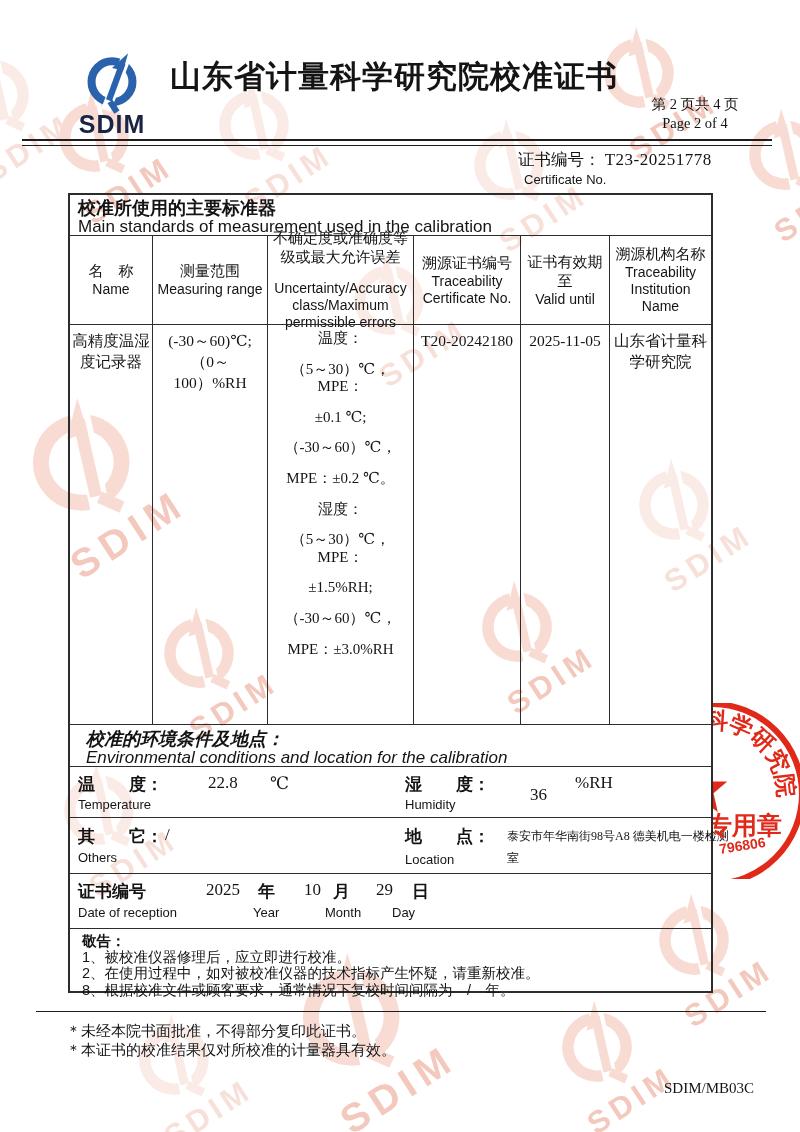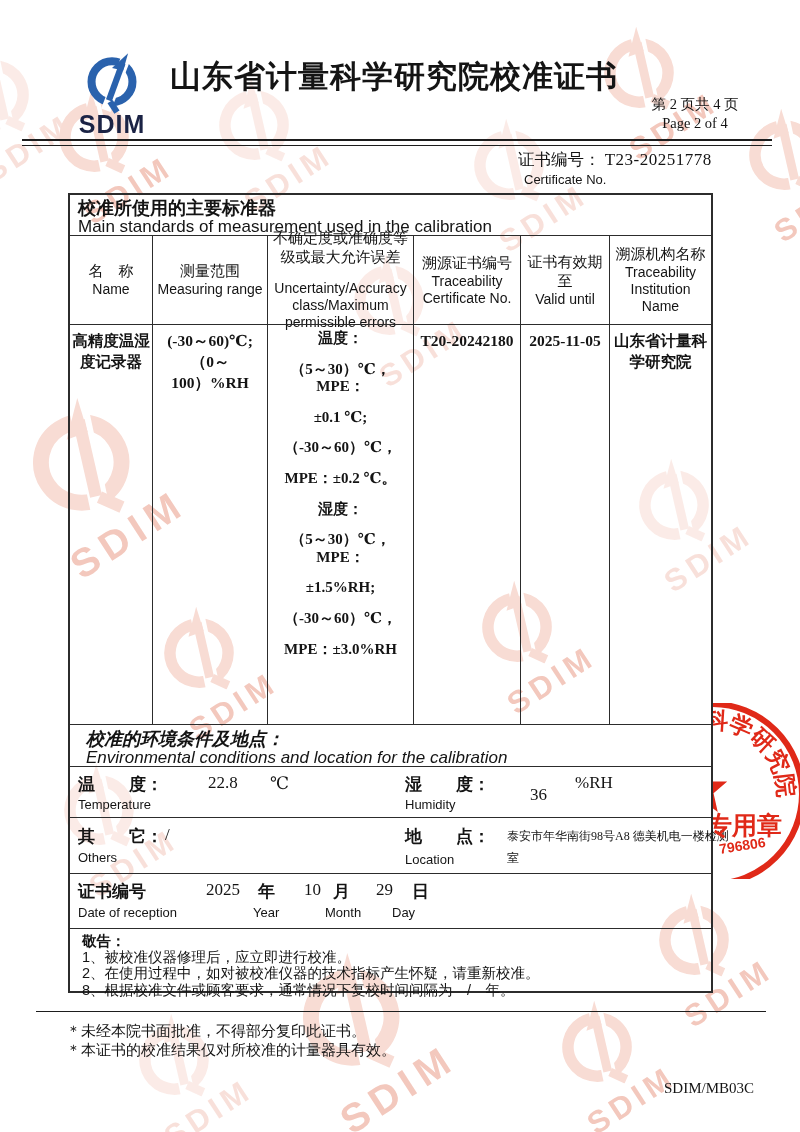--- a/index.html
+++ b/index.html
@@ -46,21 +46,21 @@
   .cols{display:flex;height:100%;}
   .col{box-sizing:border-box;border-left:1px solid #2c2c2c;text-align:center;
       display:flex;flex-direction:column;justify-content:center;padding:2px 2px;}
   .col:first-child{border-left:none;}
   .c1{width:82px;} .c2{width:115px;} .c3{width:146px;gap:13px;} .c4{width:107px;} .c5{width:89px;} .c6{flex:1;}
   #hdr-row{height:89px;}
   #hdr-row .zh{font-size:15px;line-height:19px;}
   #hdr-row .en{font-family:"Liberation Sans","DejaVu Sans",sans-serif;font-size:14px;line-height:17px;}
   #hdr-row .c5 .zh{max-width:5.4em;margin:0 auto;}
 
-  #data-row{height:400px;font-weight:bold;}
+  #data-row{height:400px;}
   #data-row .col{justify-content:flex-start;padding-top:5px;font-size:15.5px;line-height:21px;}
   #data-row .c3{font-size:15px;line-height:17.6px;}
 
   .sec-envtitle{height:42px;padding:3px 8px 0 16px;font-style:italic;}
   .rowfield{font-size:17px;}
   .rowfield .lbl{font-family:"Liberation Sans","DejaVu Sans",sans-serif;font-weight:600;}
   .abs{position:absolute;white-space:nowrap;}
   .en-lbl{font-family:"Liberation Sans","DejaVu Sans",sans-serif;font-size:13px;}
   #sec-temp{height:51px;} #sec-other{height:56px;} #sec-recv{height:55px;}
   #loc-val{white-space:normal;width:222px;font-size:12px;line-height:22px;}

